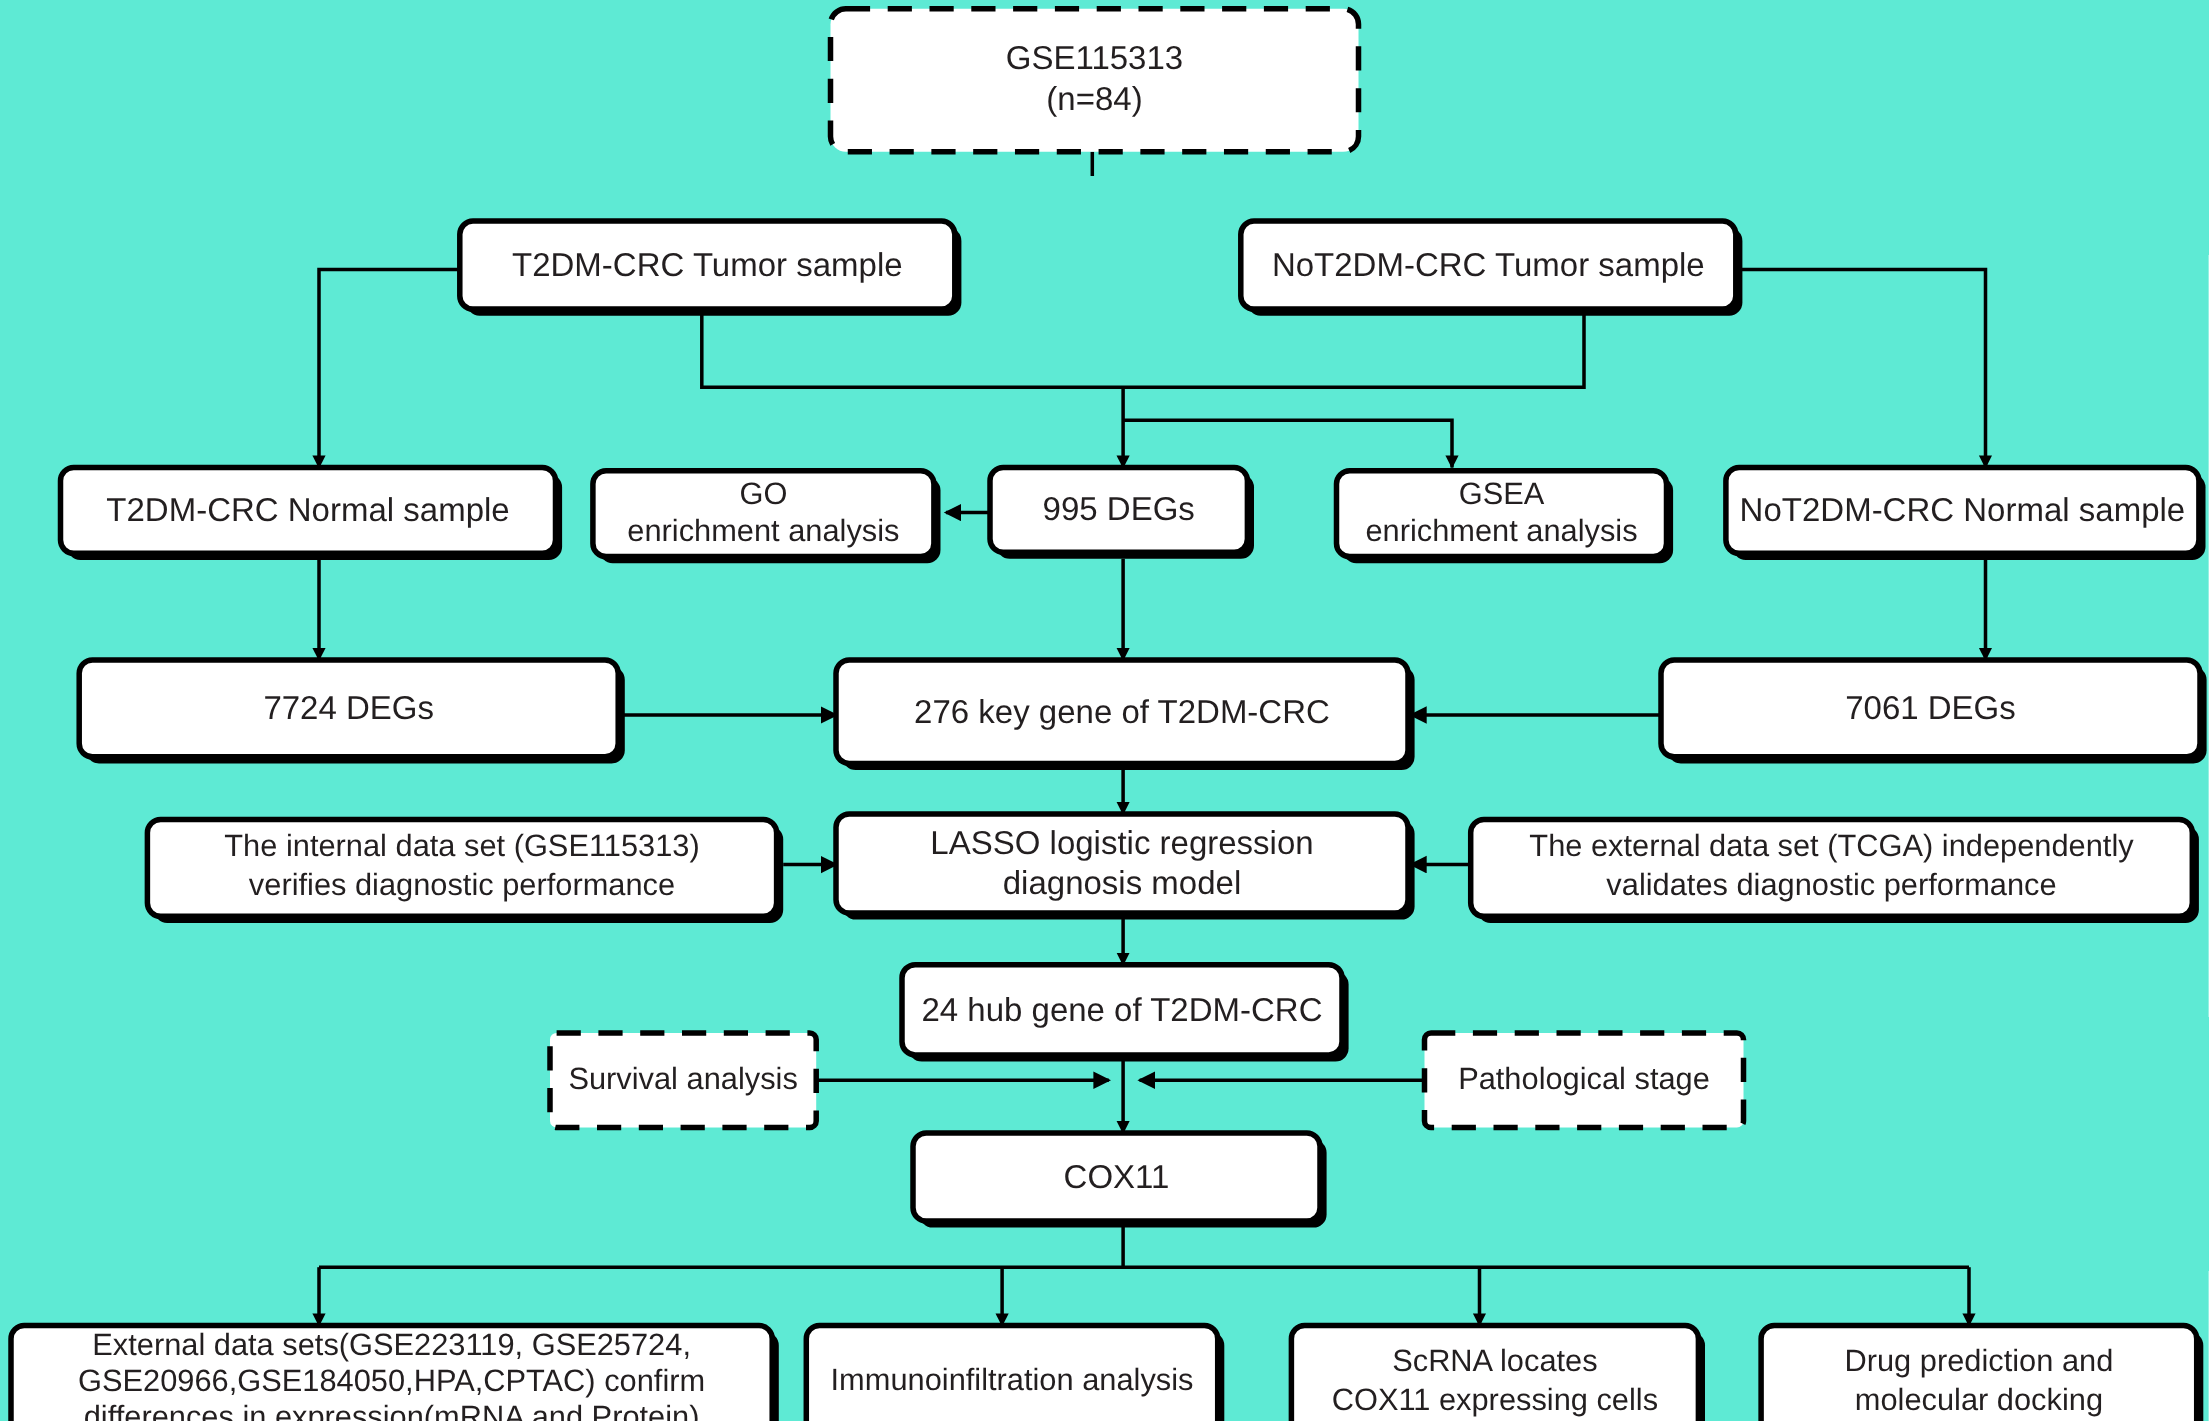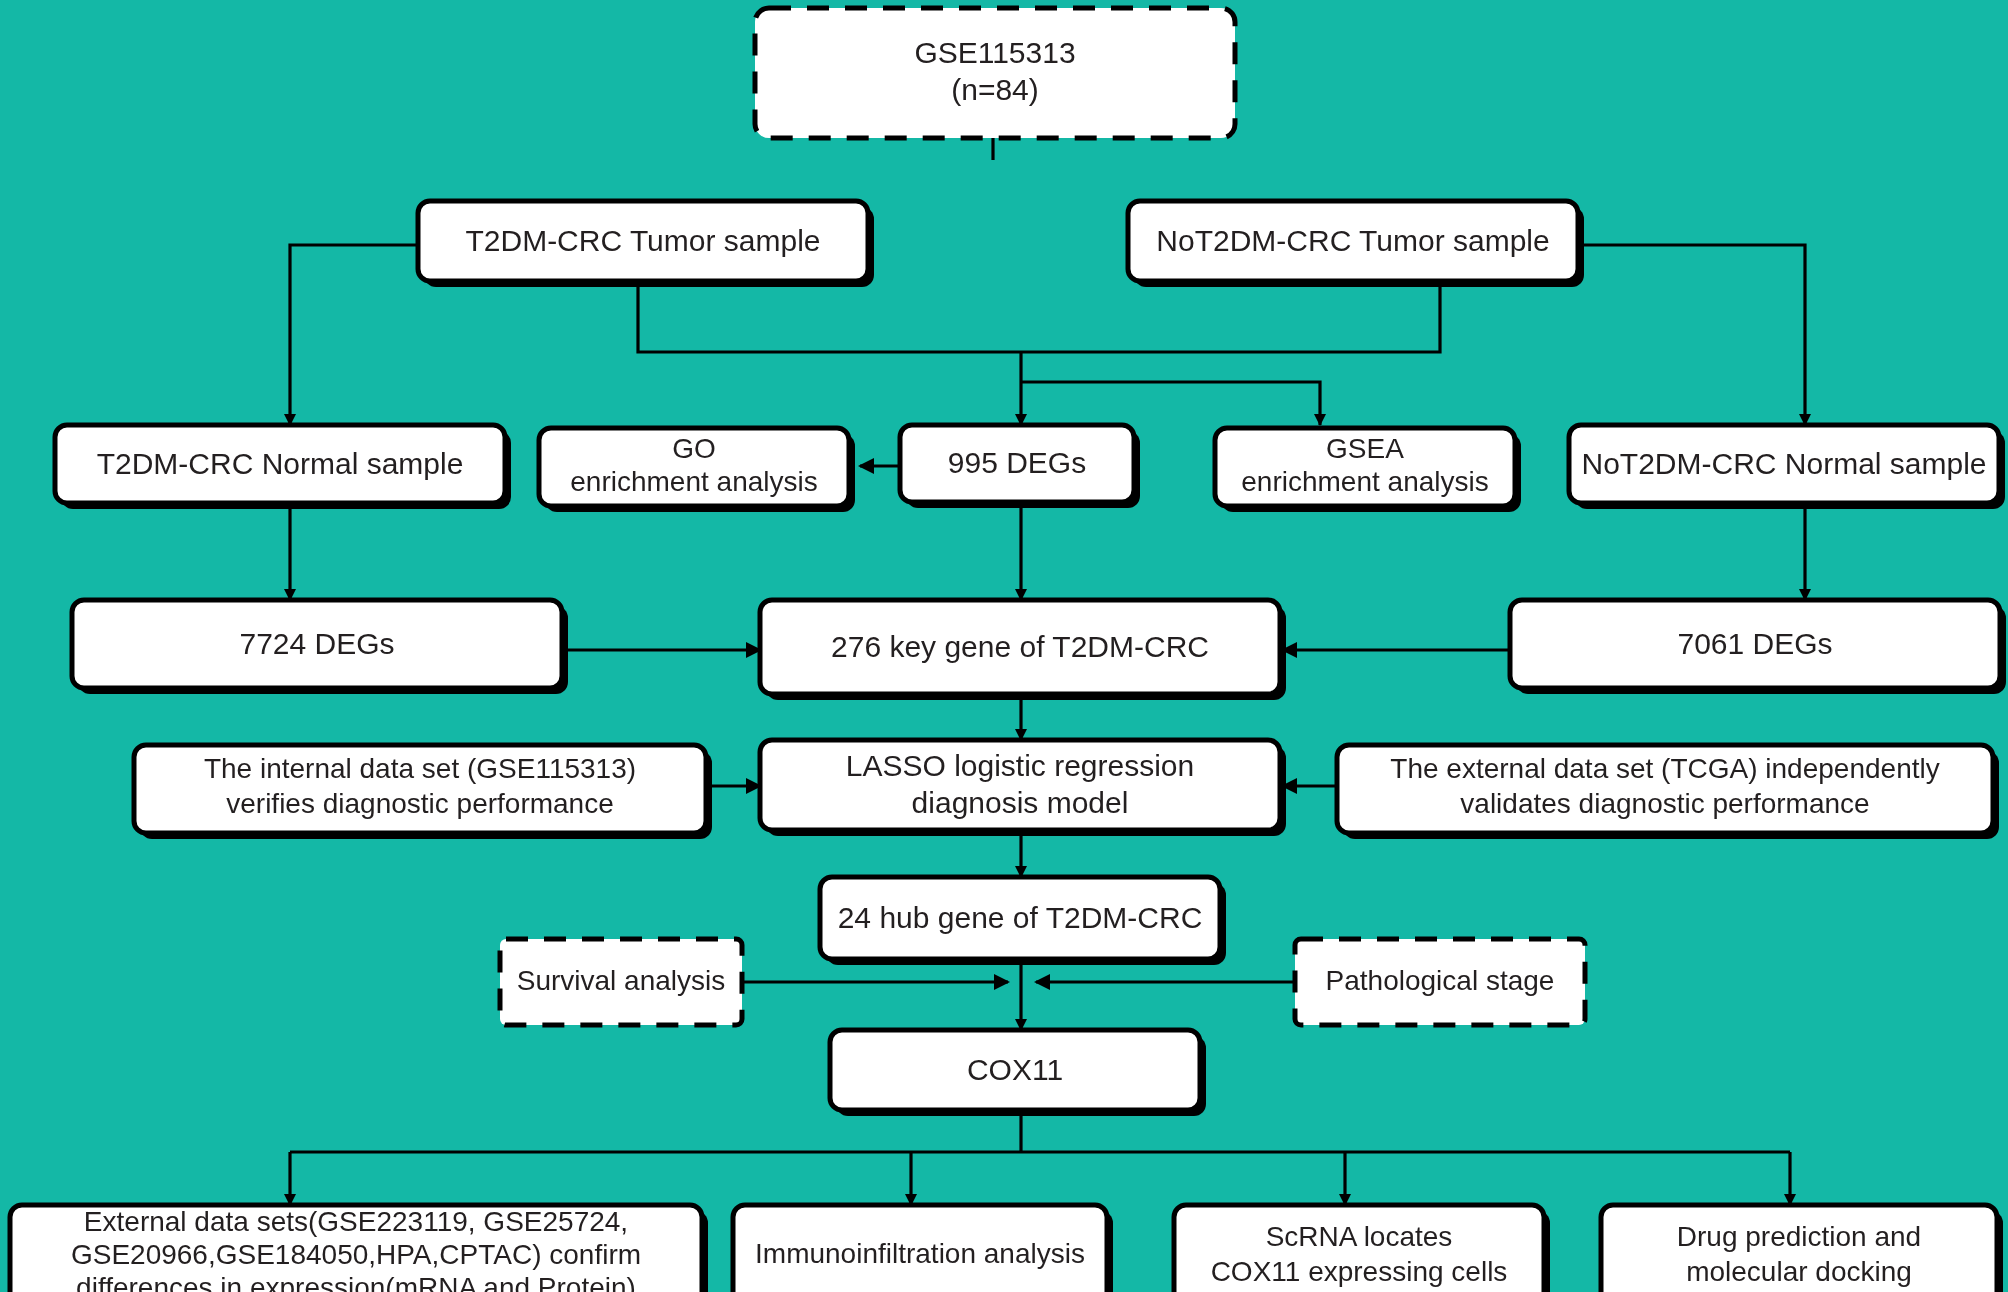--- a/index.html
+++ b/index.html
@@ -4,21 +4,21 @@
 <style>
   html, body {
     margin: 0;
     padding: 0;
     background: #ffffff;
   }
   #stage {
     position: relative;
     width: 2008px;
     height: 1292px;
-    background: #14b8a6;
+    background: #5eead4;
     font-family: "Liberation Sans", sans-serif;
   }
   svg#flow {
     position: absolute;
     top: 0; left: 0;
     width: 2008px;
     height: 1292px;
     display: block;
   }
   .node-box {

